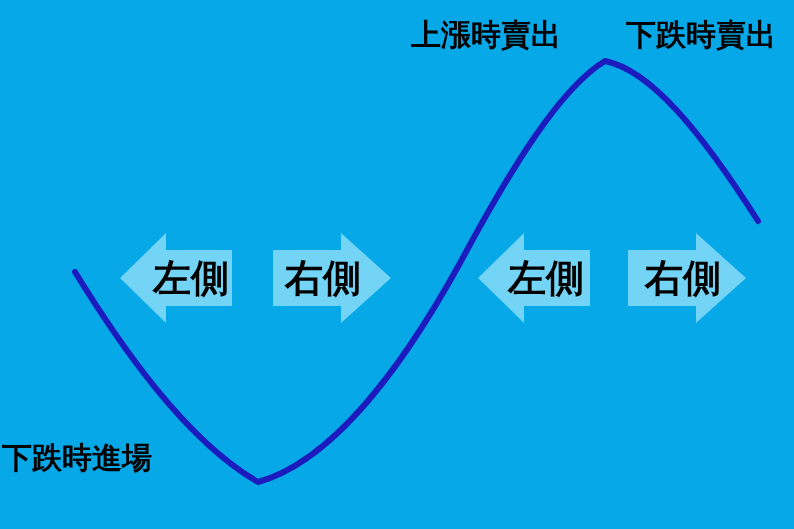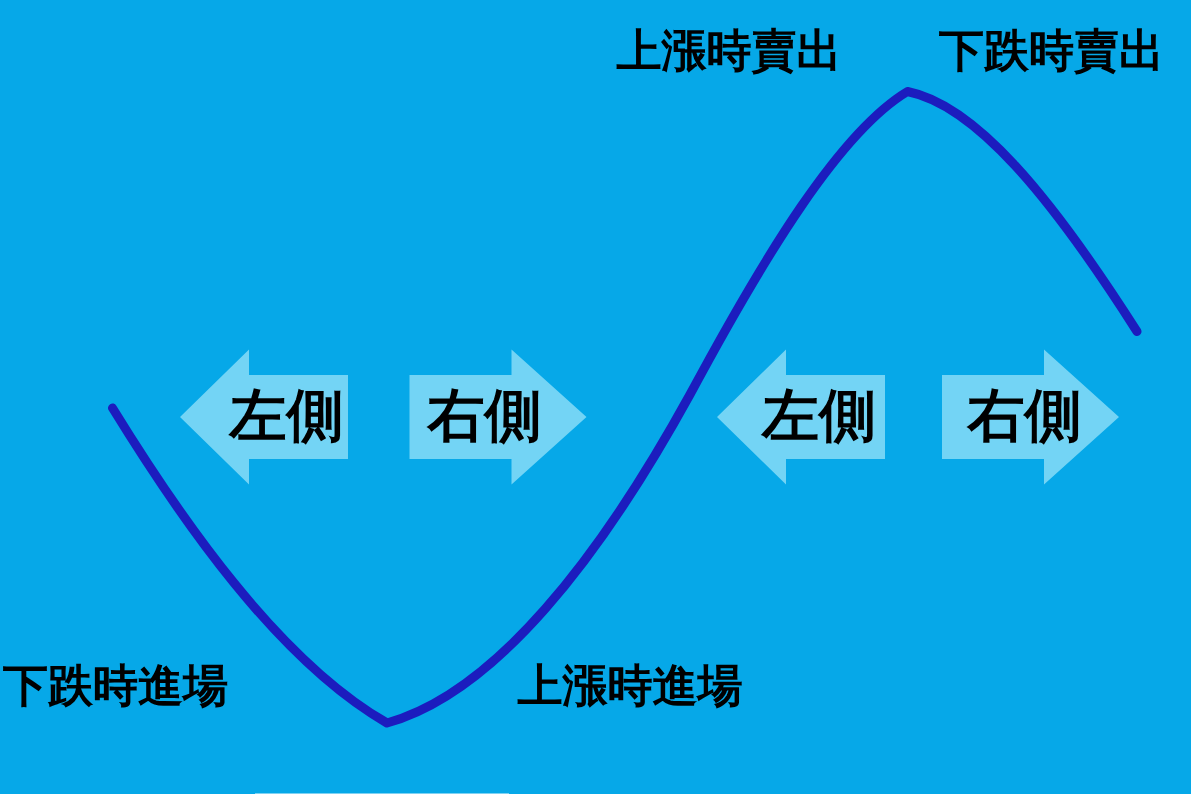--- a/index.html
+++ b/index.html
@@ -88,20 +88,19 @@
              C 510 170, 560 88, 605 61
              C 650 70, 700 130, 758 221" fill="none" stroke="#1c1cbe" stroke-width="6" stroke-linecap="round" stroke-linejoin="round"></path>
 
     <line x1="258" y1="193" x2="258" y2="516" stroke="url(#dashGradA)" stroke-width="5" stroke-dasharray="11 9"></line>
     <line x1="605" y1="2" x2="605" y2="337" stroke="url(#dashGradB)" stroke-width="5" stroke-dasharray="11 9"></line>
   </svg>
 
   <div class="label lbl-sell-up">上漲時賣出</div>
   <div class="label lbl-sell-down">下跌時賣出</div>
   <div class="label lbl-buy-down">下跌時進場</div>
-  <div class="label lbl-buy-up">上漲時進場</div>
 
   <div class="arrow-text at-1">左側</div>
   <div class="arrow-text at-2">右側</div>
   <div class="arrow-text at-3">左側</div>
   <div class="arrow-text at-4">右側</div>
 
 </div>
 
 </body></html>

